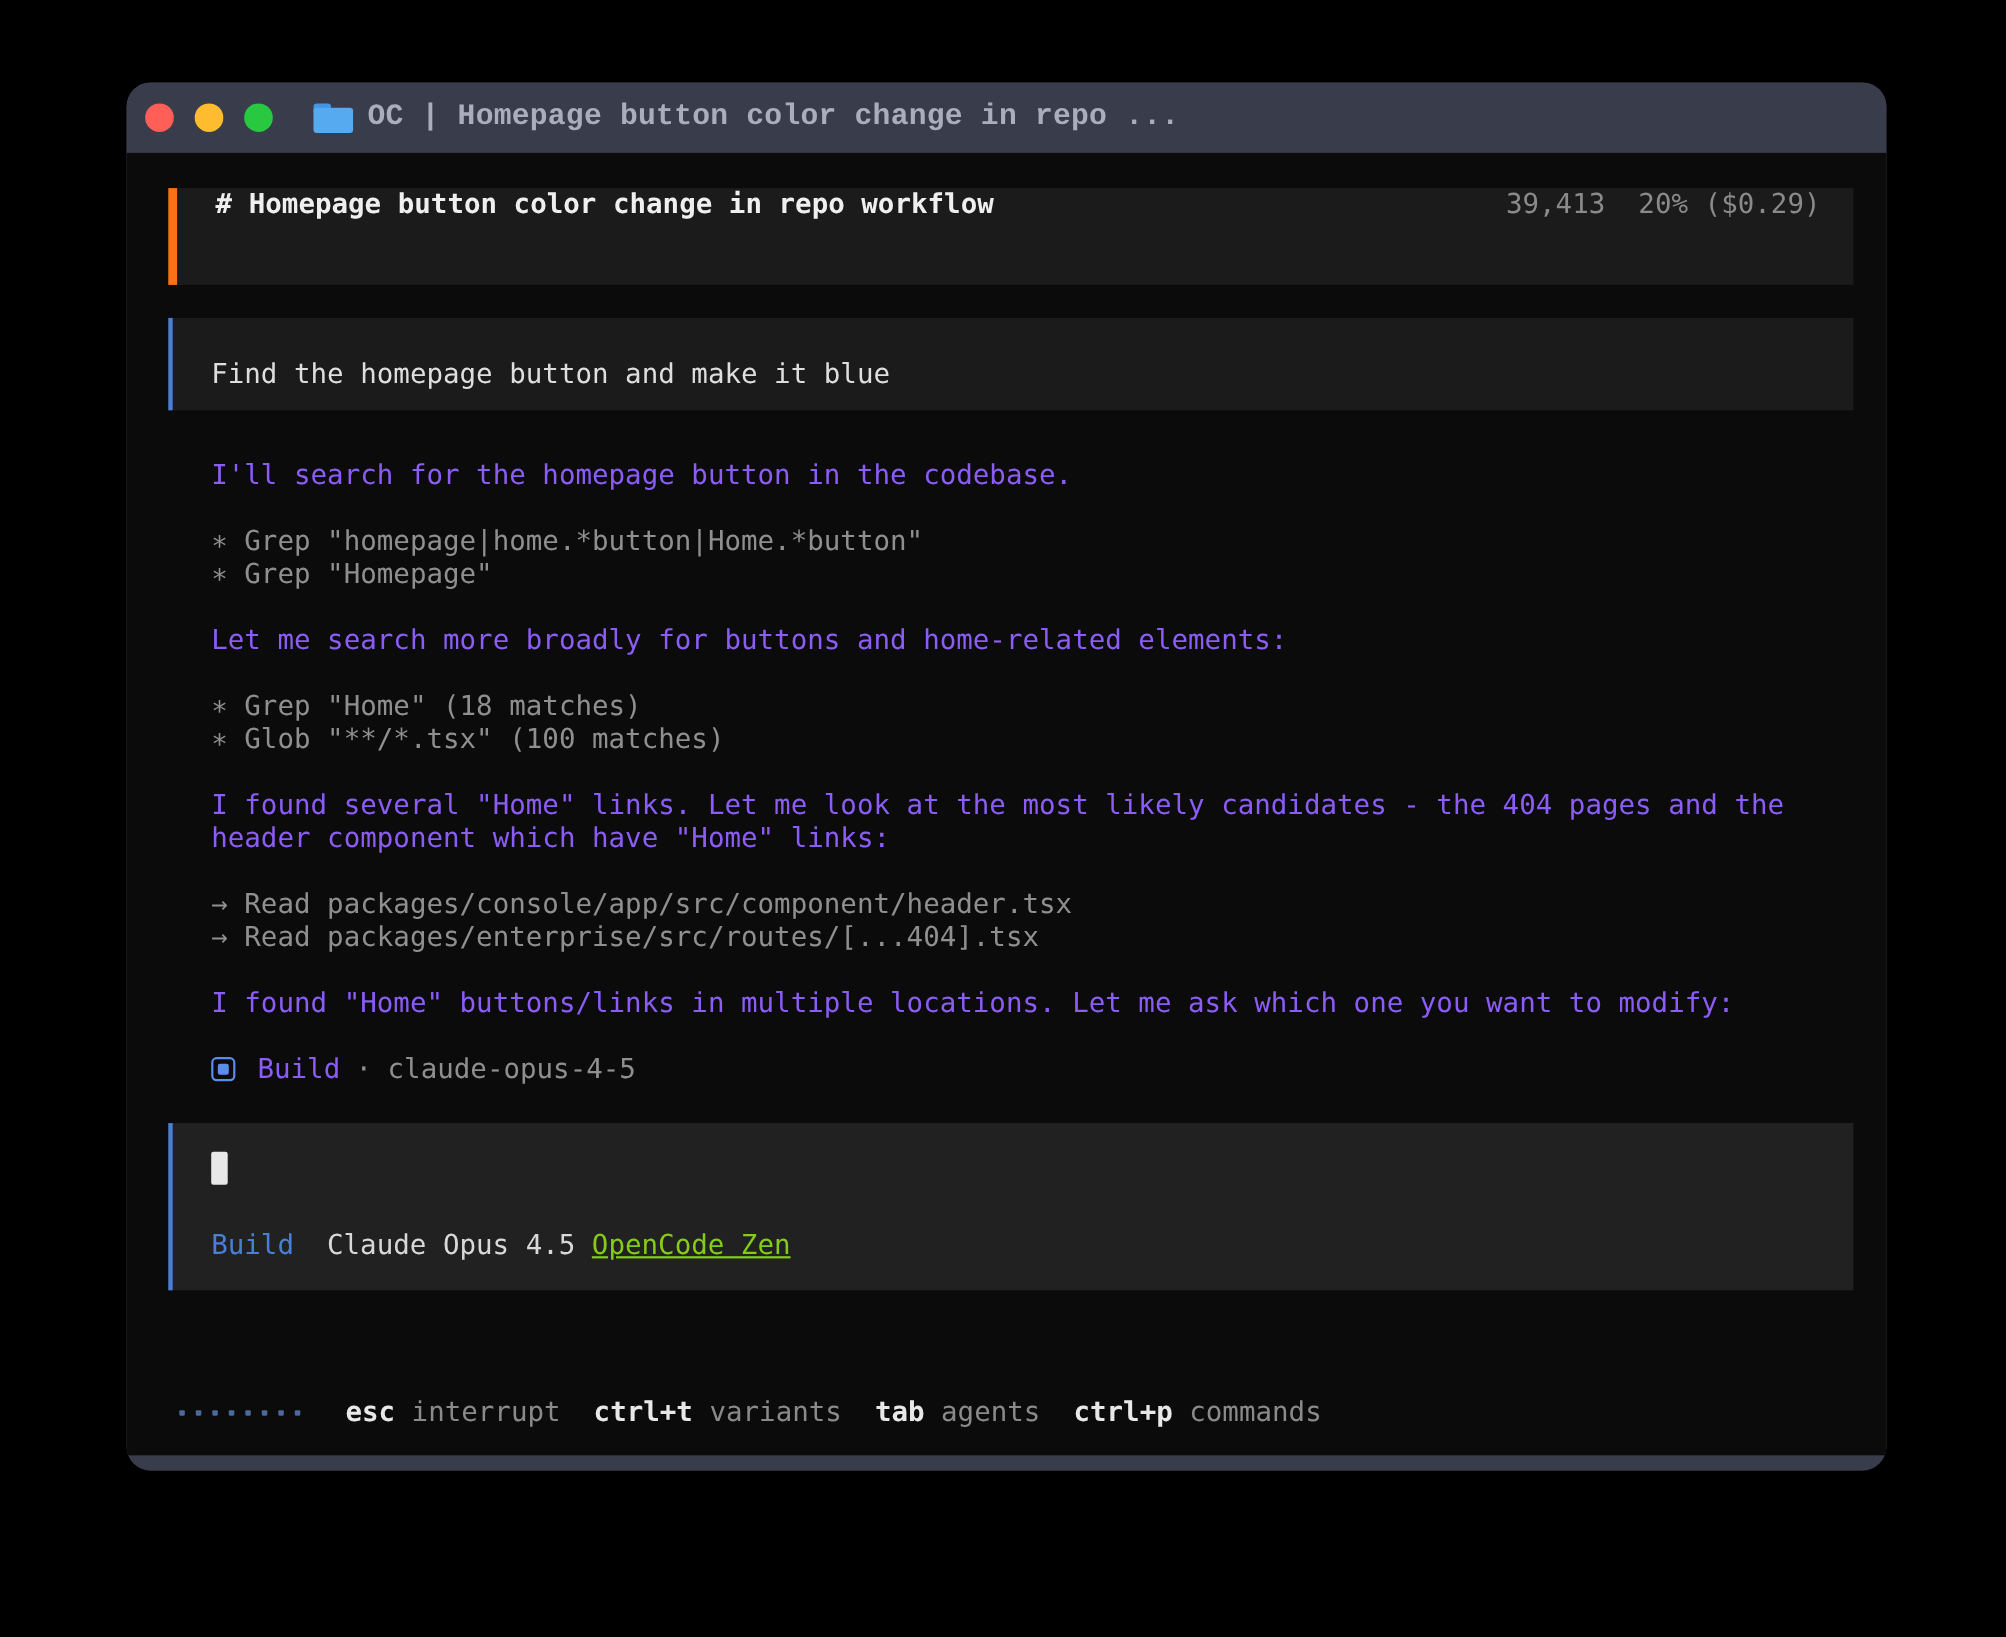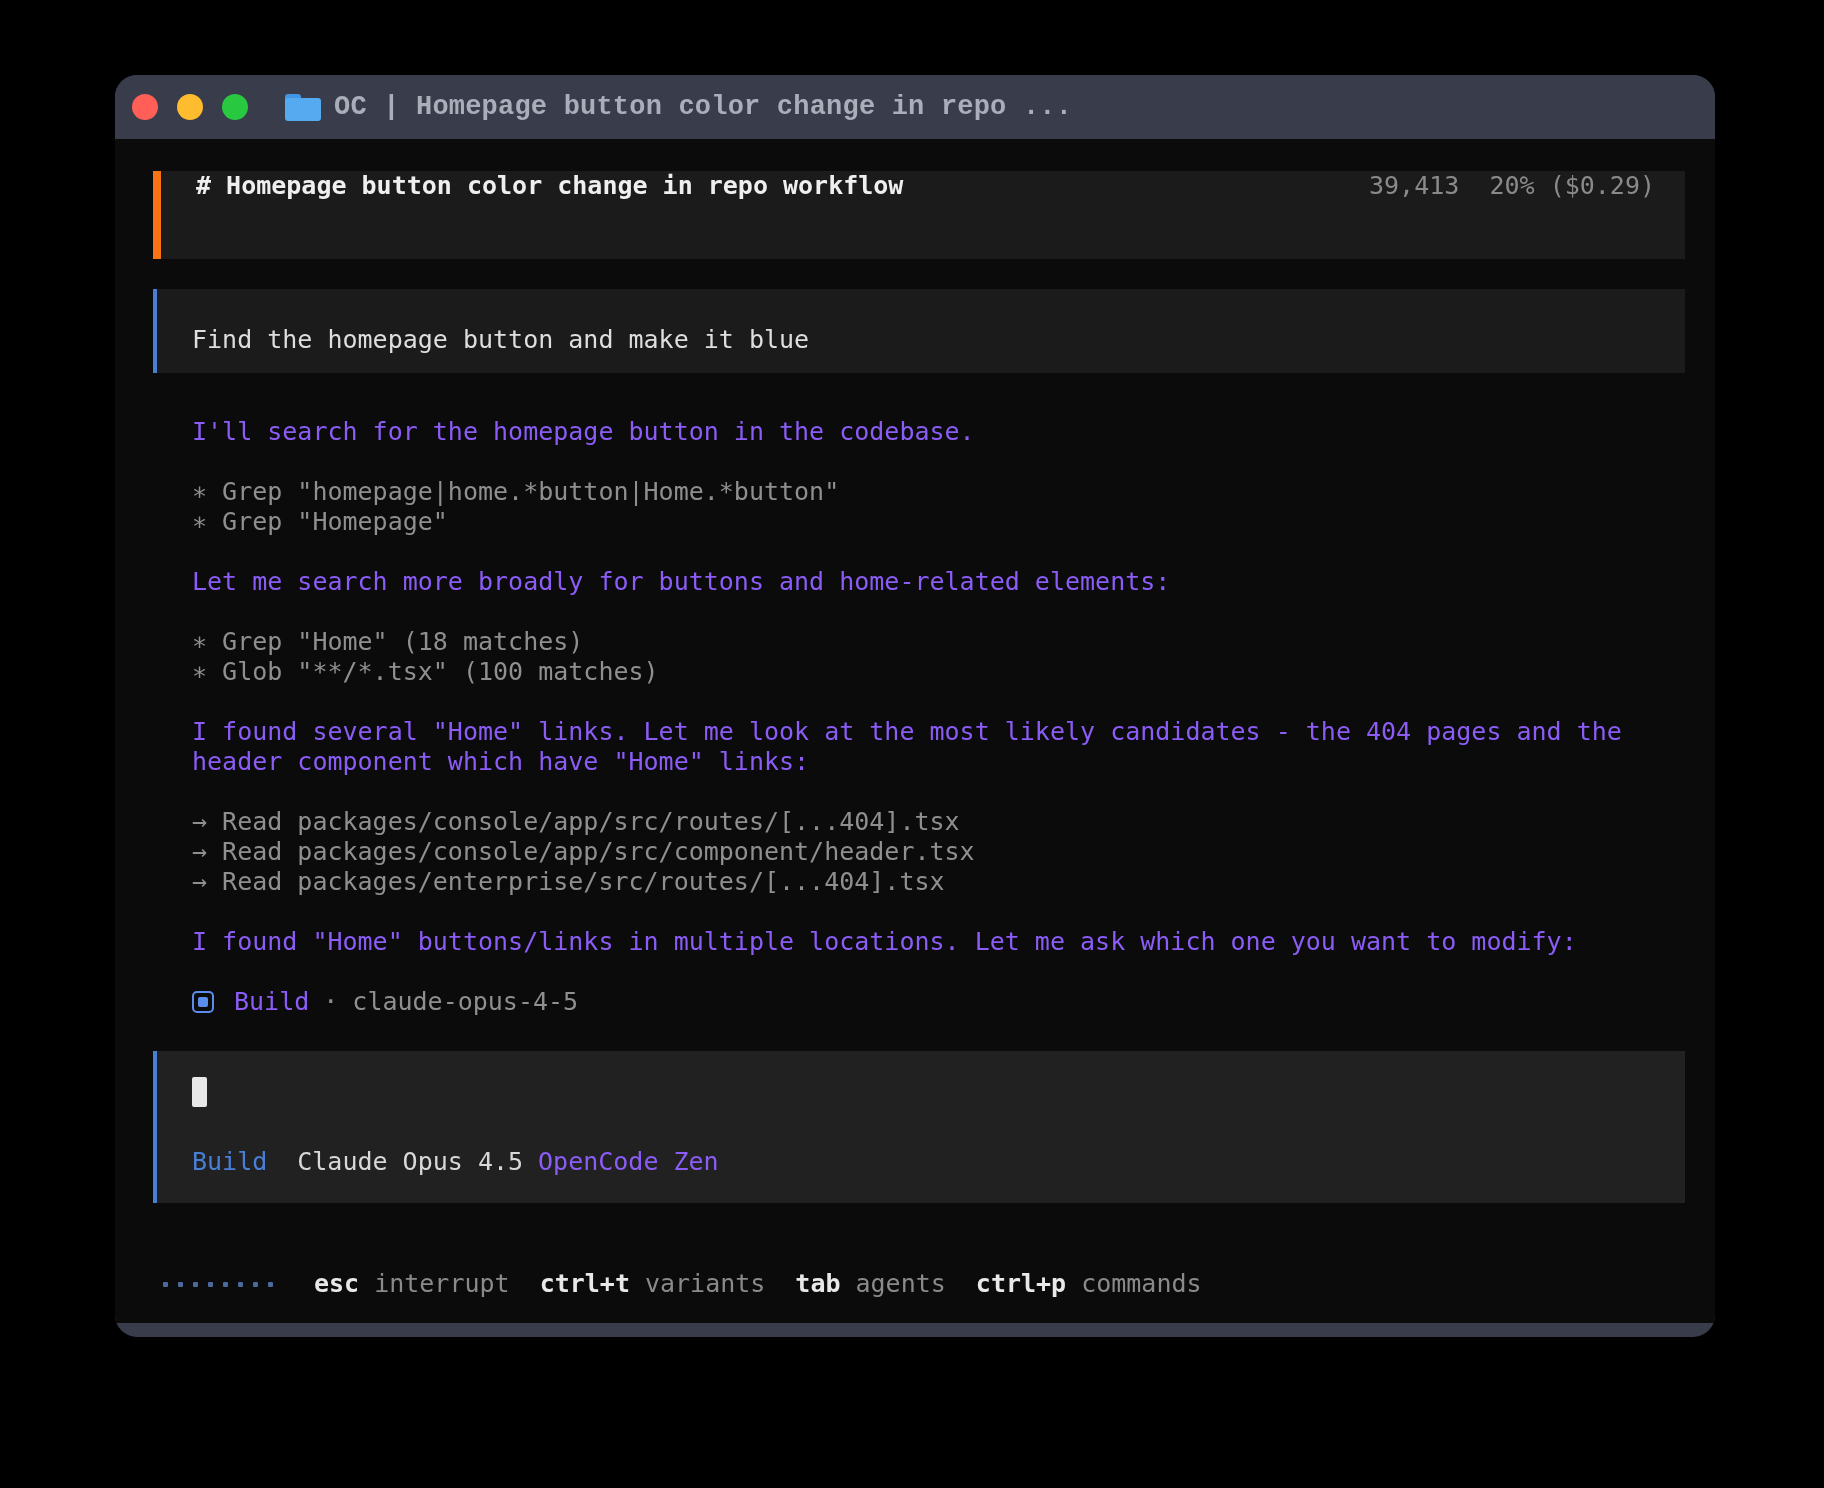--- a/index.html
+++ b/index.html
@@ -68,21 +68,21 @@
   .agent-sep { color:#8f8f8f; margin:0 14px; }
 
   .input-box {
     margin-top:34px; background:#212121; border-left:4px solid #4a7fd8;
     padding:26px 30px 26px 35px; flex:0 0 auto;
   }
   .cursor { display:block; width:15px; height:30px; background:#e8e8e8; border-radius:2px; }
   .model-row { margin-top:40px; height:30px; display:flex; align-items:center; white-space:pre; }
   .model-mode { color:#4a7fd8; margin-right:30px; }
   .model-name { color:#d8d8d8; margin-right:15px; }
-  .model-provider { color:#8b5cf6; }
+  .model-provider { color:#84cc16;text-decoration:underline; }
 
   .statusbar {
     margin-top:auto; margin-bottom:24px; height:30px; flex:0 0 30px;
     display:flex; align-items:center; 
   }
   .status-left { display:flex; align-items:center; margin-left:10px; }
   .dots { display:flex; align-items:center; margin-right:31px; }
   .dot { width:5px; height:5px; border-radius:1px; background:#4a6a9c; margin-right:10px; }
   .key { font-weight:700; color:#e8e8e8; white-space:pre; }
   .lab { color:#8a8a8a; white-space:pre; margin-left:15px; }
@@ -136,21 +136,20 @@
       <div class="para">
         <div class="line g">∗ Grep "Home" (18 matches)</div>
         <div class="line g">∗ Glob "**/*.tsx" (100 matches)</div>
       </div>
 
       <div class="para">
         <div class="wrap w">I found several "Home" links. Let me look at the most likely candidates - the 404 pages and the header component which have "Home" links:</div>
       </div>
 
       <div class="para">
-        <div class="line g">→ Read packages/console/app/src/routes/[...404].tsx</div>
         <div class="line g">→ Read packages/console/app/src/component/header.tsx</div>
         <div class="line g">→ Read packages/enterprise/src/routes/[...404].tsx</div>
       </div>
 
       <div class="para">
         <div class="line w">I found "Home" buttons/links in multiple locations. Let me ask which one you want to modify:</div>
       </div>
 
 
       <div class="para">

